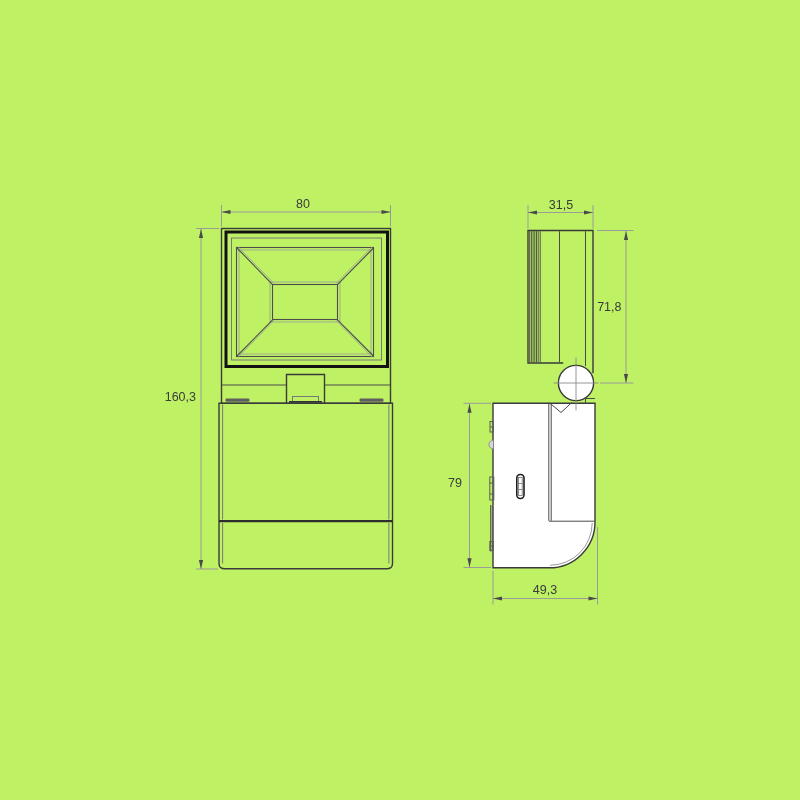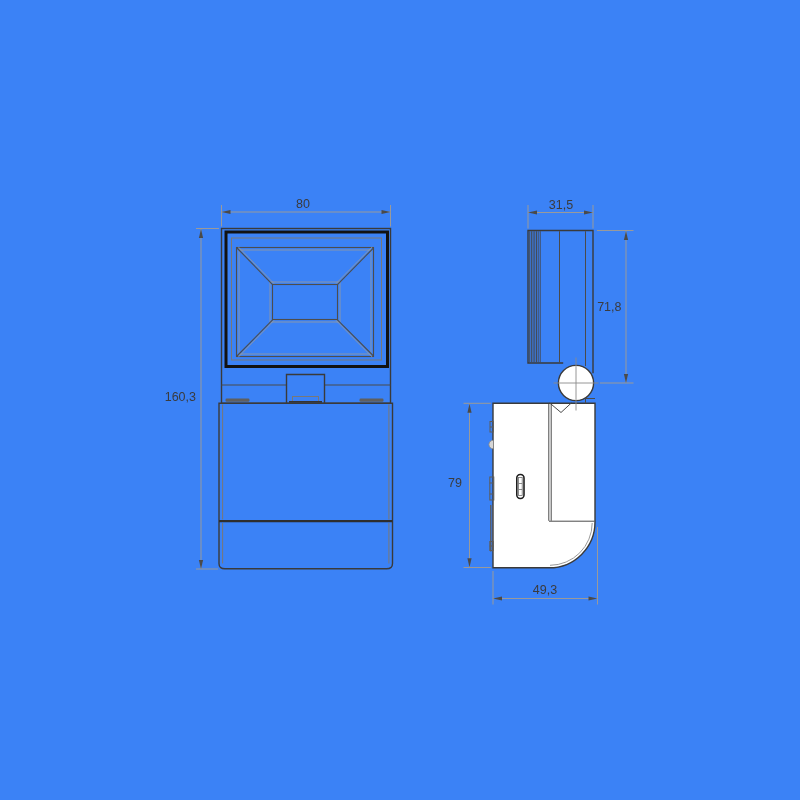--- a/index.html
+++ b/index.html
@@ -1,16 +1,16 @@
 <!DOCTYPE html>
 <html><head>
 <meta charset="utf-8">
 <style>
   html,body{margin:0;padding:0;background:#ffffff;}
-  .canvas{position:relative;width:800px;height:800px;background:#3b82f6;overflow:hidden;}
+  .canvas{position:relative;width:800px;height:800px;background:#bef264;overflow:hidden;}
   svg{display:block;}
   .obj{stroke:#3a3a3a;stroke-width:1.4;fill:none;stroke-linecap:square;}
   .obj-fill{stroke:#3a3a3a;stroke-width:1.4;fill:#ffffff;}
   .frame{stroke:#121212;stroke-width:3;fill:none;}
   .thin{stroke:#787878;stroke-width:1;fill:none;}
   .bevel{stroke:#4d4d4d;stroke-width:1.1;fill:none;}
   .bevel2{stroke:#9b9b9b;stroke-width:0.8;fill:none;}
   .seam{stroke:#4a4a4a;stroke-width:1;fill:none;}
   .divider{stroke:#2e2e2e;stroke-width:2.2;fill:none;}
   .dim{stroke:#9a9a9a;stroke-width:1;fill:none;}

